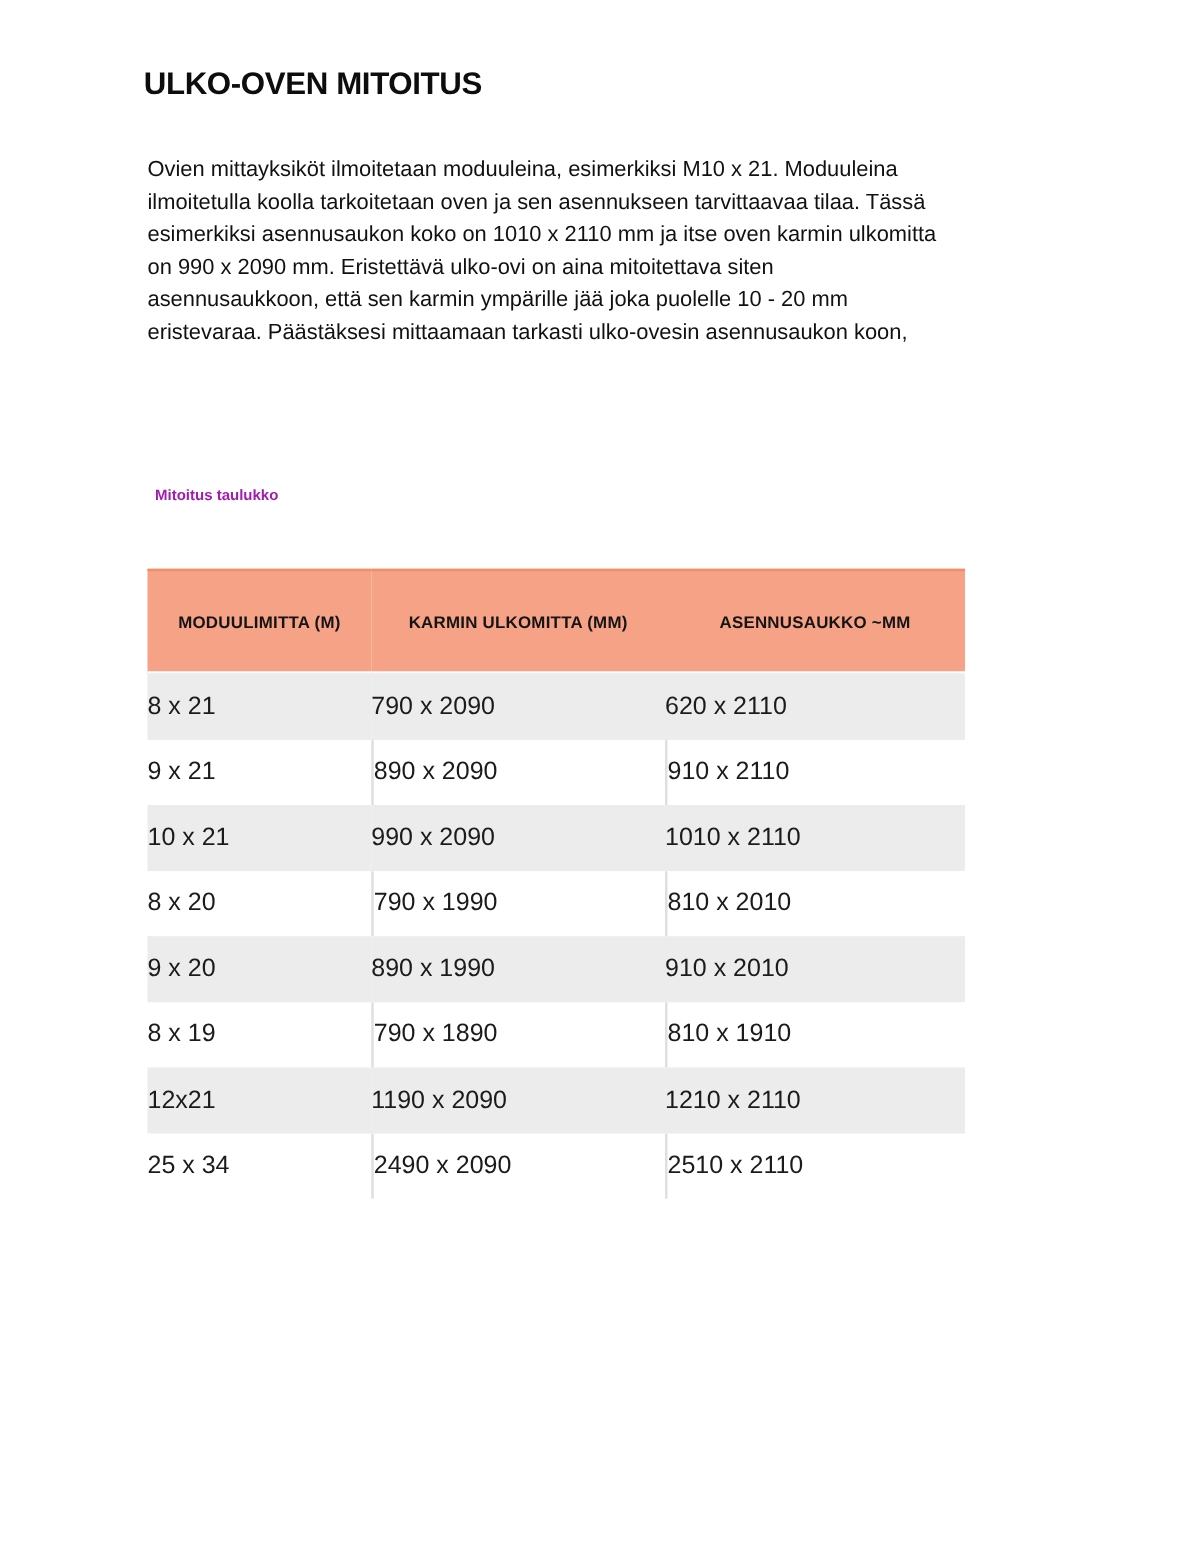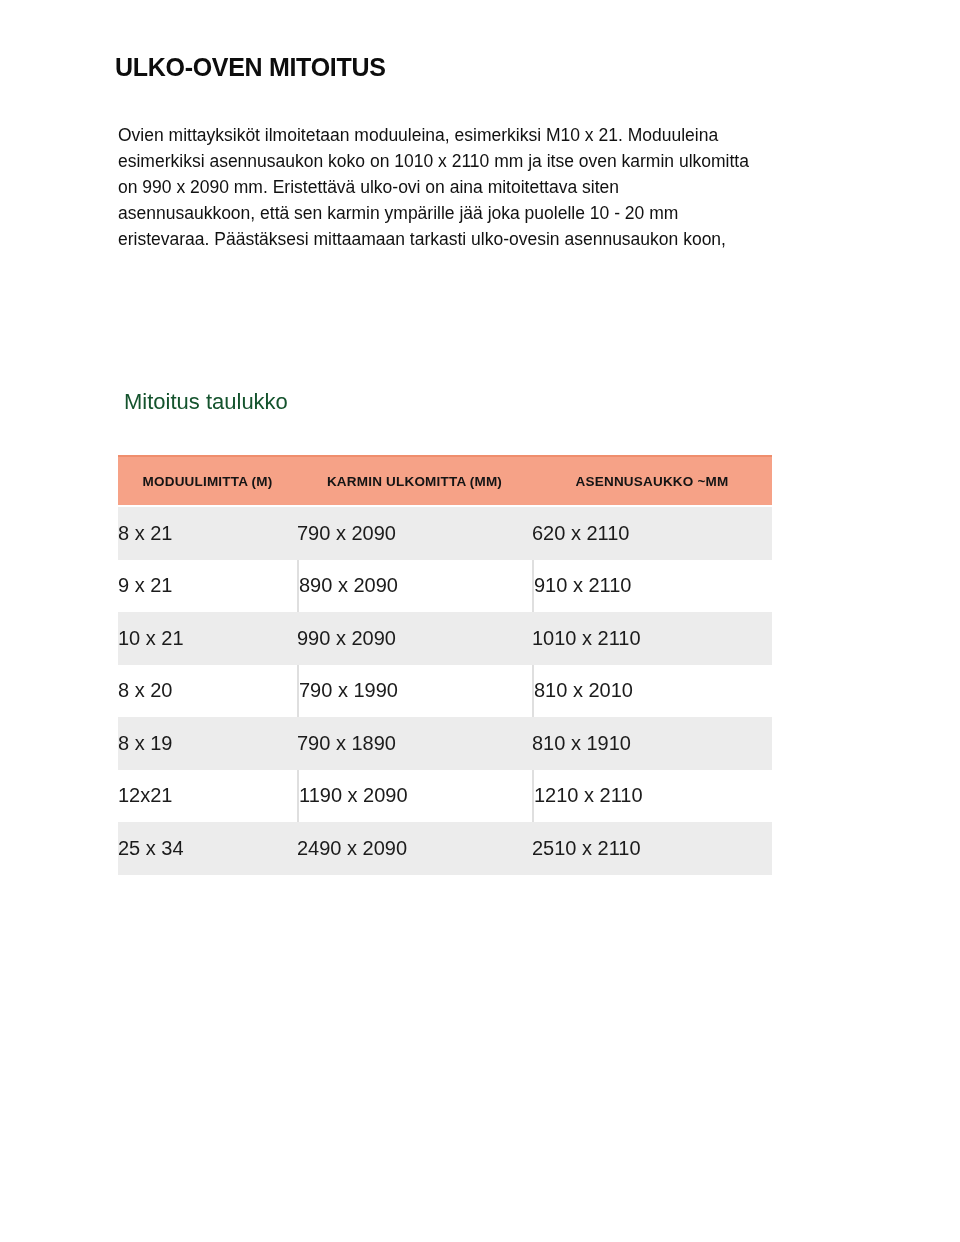--- a/index.html
+++ b/index.html
@@ -35,23 +35,23 @@
     line-height: 26px;
     color: #111111;
   }
   .body-paragraph .line {
     white-space: nowrap;
   }
   .table-heading {
     position: absolute;
     left: 124px;
     top: 389px;
-    font-size: 22px;
-    font-weight: normal;
-    color: #14532d;
+    font-size: 12px;
+    font-weight: bold;
+    color: #a21caf;
   }
   .size-table {
     position: absolute;
     left: 118px;
     top: 455px;
     width: 654px;
     border-collapse: separate;
     border-spacing: 0;
     table-layout: fixed;
   }
@@ -62,21 +62,21 @@
     height: 48px;
     background: #F6A287;
     border-top: 2px solid #EF8E6D;
     border-bottom: 2px solid #ffffff;
     font-size: 13.5px;
     font-weight: bold;
     letter-spacing: 0.2px;
     color: #141414;
     text-align: center;
     vertical-align: middle;
-    padding: 0;
+    padding: 16px;
   }
   .size-table td {
     height: 52.5px;
     font-size: 20px;
     color: #1b1b1b;
     vertical-align: middle;
     padding: 0;
   }
   .size-table tbody tr:nth-child(odd) td {
     background: #ECECEC;
@@ -90,20 +90,21 @@
 </style>
 </head>
 <body>
 
 <div class="page">
 
   <h1 class="doc-title">ULKO-OVEN MITOITUS</h1>
 
   <div class="body-paragraph">
     <div class="line">Ovien mittayksiköt ilmoitetaan moduuleina, esimerkiksi M10 x 21. Moduuleina</div>
+    <div class="line">ilmoitetulla koolla tarkoitetaan oven ja sen asennukseen tarvittaavaa tilaa. Tässä</div>
     <div class="line">esimerkiksi asennusaukon koko on 1010 x 2110 mm ja itse oven karmin ulkomitta</div>
     <div class="line">on 990 x 2090 mm. Eristettävä ulko-ovi on aina mitoitettava siten</div>
     <div class="line">asennusaukkoon, että sen karmin ympärille jää joka puolelle 10 - 20 mm</div>
     <div class="line">eristevaraa. Päästäksesi mittaamaan tarkasti ulko-ovesin asennusaukon koon,</div>
   </div>
 
   <div class="table-heading">Mitoitus taulukko</div>
 
   <table class="size-table">
     <colgroup>
@@ -133,20 +134,25 @@
         <td>10 x 21</td>
         <td>990 x 2090</td>
         <td>1010 x 2110</td>
       </tr>
       <tr>
         <td>8 x 20</td>
         <td>790 x 1990</td>
         <td>810 x 2010</td>
       </tr>
       <tr>
+        <td>9 x 20</td>
+        <td>890 x 1990</td>
+        <td>910 x 2010</td>
+      </tr>
+      <tr>
         <td>8 x 19</td>
         <td>790 x 1890</td>
         <td>810 x 1910</td>
       </tr>
       <tr>
         <td>12x21</td>
         <td>1190 x 2090</td>
         <td>1210 x 2110</td>
       </tr>
       <tr>

